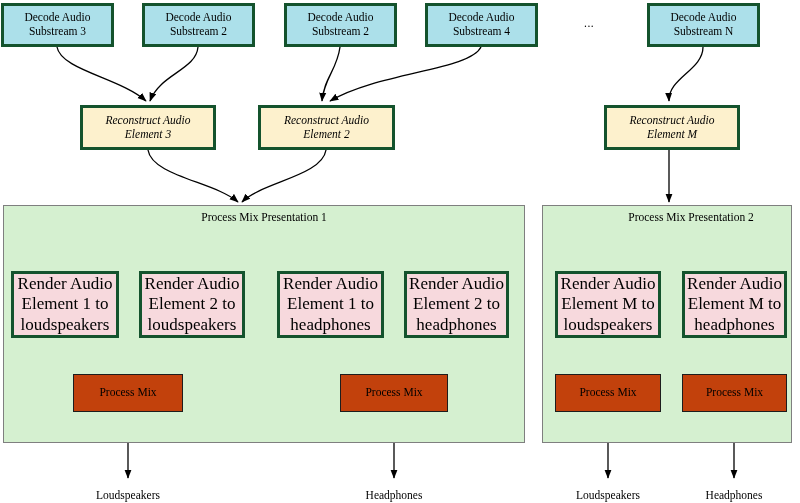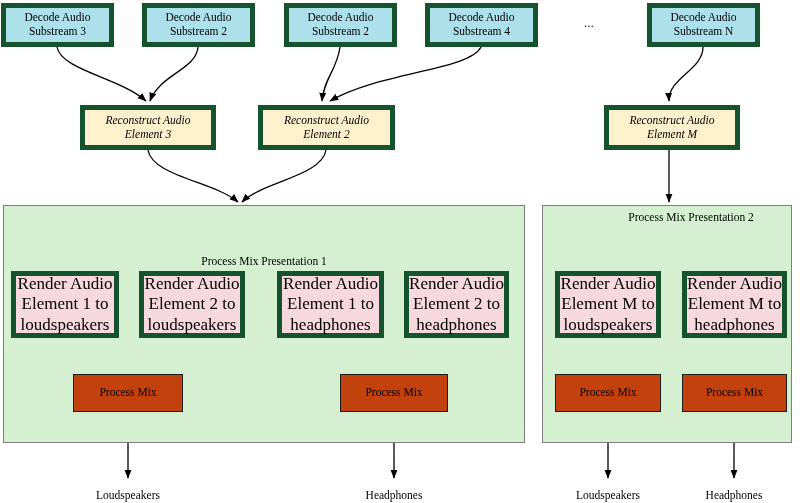--- a/index.html
+++ b/index.html
@@ -18,21 +18,21 @@
   svg.edges {
     position: absolute;
     left: 0; top: 0;
     width: 800px;
     height: 503px;
     pointer-events: none;
   }
   .node {
     position: absolute;
     box-sizing: border-box;
-    border: 5px solid #14532d;
+    border: 3px solid #14532d;
     display: flex;
     align-items: center;
     justify-content: center;
     text-align: center;
     line-height: 1.18;
     color: #000000;
     z-index: 3;
   }
   .node-decode {
     background: #ace0ea;
@@ -134,21 +134,21 @@
 
     <path d="M608,338 L608,371" fill="none" stroke="#000000" stroke-width="1.5" stroke-dasharray="1.6,3.2" stroke-linecap="round" marker-end="url(#arrowdot)"></path>
     <path d="M734,338 L734,371" fill="none" stroke="#000000" stroke-width="1.5" stroke-dasharray="1.6,3.2" stroke-linecap="round" marker-end="url(#arrowdot)"></path>
 
     <path d="M128,412 L128,478" fill="none" stroke="#000000" stroke-width="1.3" marker-end="url(#arrow)"></path>
     <path d="M394,412 L394,478" fill="none" stroke="#000000" stroke-width="1.3" marker-end="url(#arrow)"></path>
     <path d="M608,412 L608,478" fill="none" stroke="#000000" stroke-width="1.3" marker-end="url(#arrow)"></path>
     <path d="M734,412 L734,478" fill="none" stroke="#000000" stroke-width="1.3" marker-end="url(#arrow)"></path>
   </svg>
 
-  <div class="cluster-label" style="left:3px; top:211px; width:522px;margin-top:44px;">
+  <div class="cluster-label" style="left:3px; top:211px; width:522px;">
     <span>Process Mix Presentation 1</span>
   </div>
   <div class="cluster-label" style="left:566px; top:211px; width:250px;">
     <span>Process Mix Presentation 2</span>
   </div>
 
   <div class="node node-decode" style="left:1px; top:3px; width:113px; height:44px;">
     <span>
       <span class="nline">Decode Audio</span>
       <span class="nline">Substream 3</span>

